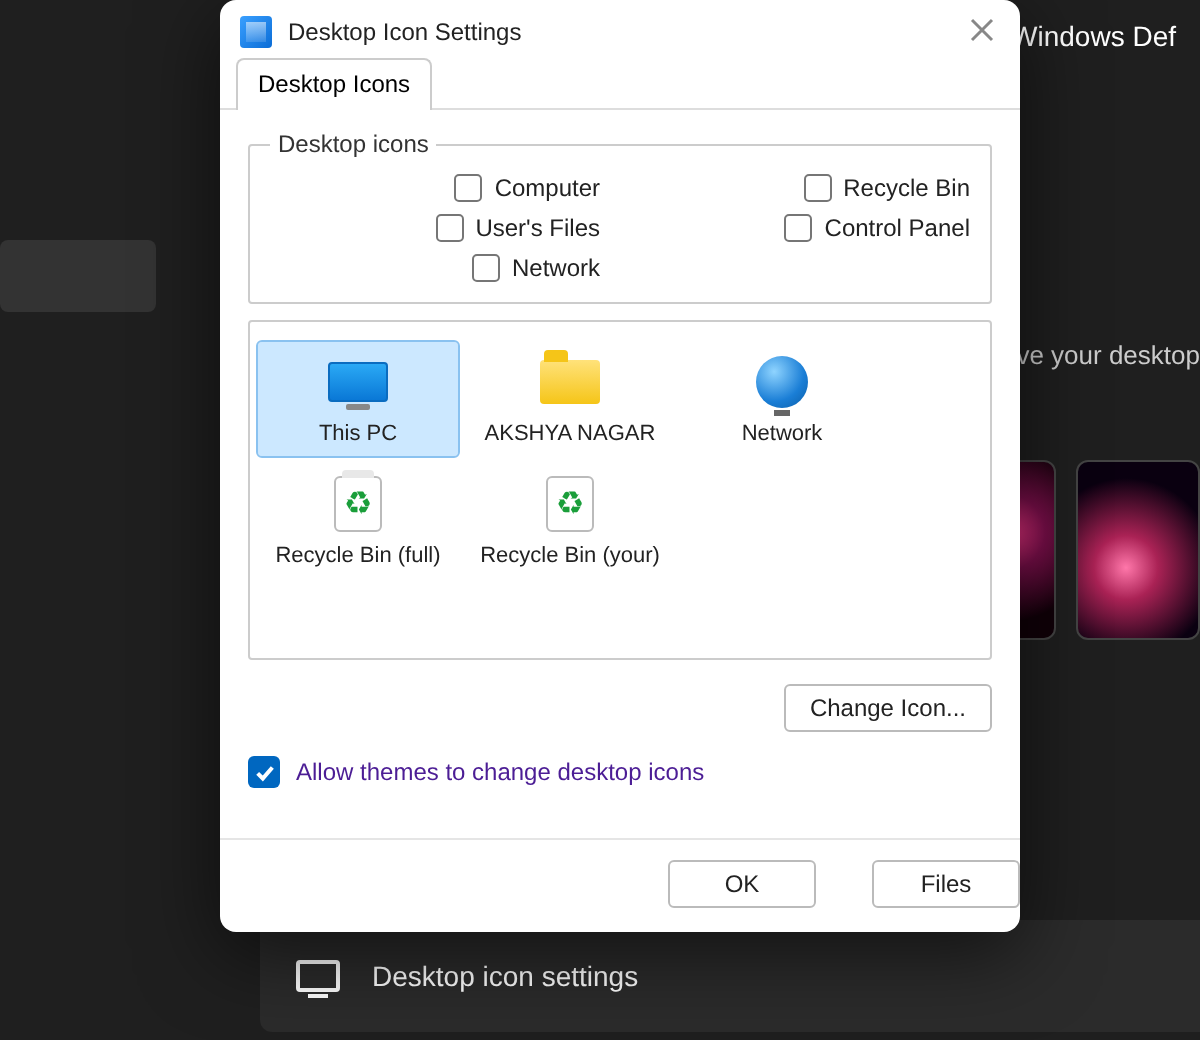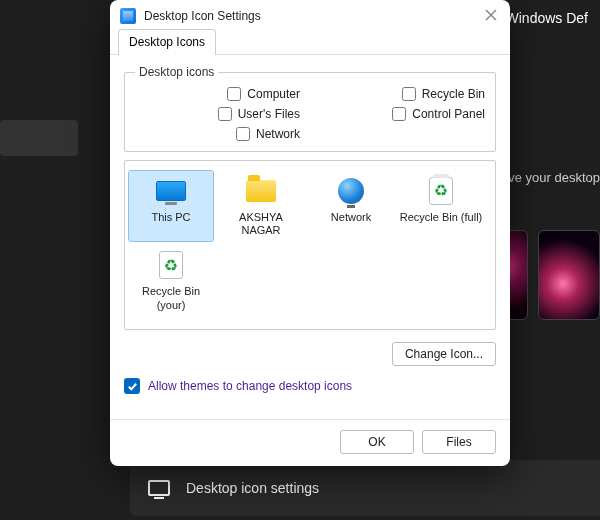--- a/index.html
+++ b/index.html
@@ -36,43 +36,43 @@
 
 fieldset.group { border: 1px solid #ccc; border-radius: 2px; padding: 8px 10px 10px 10px; }
 fieldset.group > legend { font-size: 12px; padding: 0 4px; color: #333; }
 
 .chk-grid { display: grid; grid-template-columns: 1fr 1fr; gap: 6px 20px; }
 .chk { display: flex; align-items: center; gap: 6px; font-size: 12px; color: #222; cursor: pointer; justify-content: flex-end; }
 .chk input { width: 14px; height: 14px; }
 
 .preview-box { border: 1px solid #ccc; border-radius: 2px; padding: 10px 4px 4px 4px; min-height: 170px; }
 .icon-grid { display: flex; flex-wrap: wrap; gap: 4px 6px; }
-.icon-item { width: 84px; display: flex; flex-direction: column; align-items: center; gap: 4px; font-size: 11px; text-align: center; color: #222; cursor: pointer; padding: 4px 0; border-radius: 2px; line-height: 1.2; }
+.icon-item { width: 100px; display: flex; flex-direction: column; align-items: center; gap: 4px; font-size: 11px; text-align: center; color: #222; cursor: pointer; padding: 4px 0; border-radius: 2px; line-height: 1.2; }
 .icon-item.selected { background: #cce8ff; outline: 1px solid #8ac2f0; }
 .icon-img { width: 36px; height: 32px; display: flex; align-items: center; justify-content: center; }
 
 
 .ico-pc { width: 30px; height: 20px; background: linear-gradient(#2aa9f5,#0a78d6); border: 1px solid #0a6cc0; border-radius: 2px; position: relative; }
 .ico-pc::after { content: ""; position: absolute; bottom: -5px; left: 8px; right: 8px; height: 3px; background: #888; border-radius: 1px; }
 .ico-folder { width: 30px; height: 22px; background: linear-gradient(#ffe27a,#f5c518); border-radius: 2px; position: relative; }
 .ico-folder::before { content: ""; position: absolute; top: -5px; left: 2px; width: 12px; height: 6px; background: #f5c518; border-radius: 2px 2px 0 0; }
 .ico-net { width: 26px; height: 26px; border-radius: 50%; background: radial-gradient(circle at 35% 30%, #8fd4ff 0%, #1a7ed6 60%, #0a5ca6 100%); position: relative; }
 .ico-net::after { content: ""; position: absolute; bottom: -4px; left: 9px; width: 8px; height: 3px; background: #666; }
 .ico-bin { width: 24px; height: 28px; background: #fff; border: 1px solid #bbb; border-radius: 3px; position: relative; display: flex; align-items: center; justify-content: center; }
 .ico-bin::before { content: "♻"; font-size: 16px; color: #1a9e3a; }
 .ico-bin.full::after { content: ""; position: absolute; top: -4px; left: 3px; right: 3px; height: 4px; background: #e8e8e8; border-radius: 2px 2px 0 0; }
 
 .btn-row { display: flex; justify-content: flex-end; gap: 8px; margin-top: 4px; }
-.btn { font-size: 12px; padding: 4px 12px; border: 1px solid #bbb; background: #fff; border-radius: 3px; cursor: pointer; color: #222; }
+.btn { font-size: 12px; padding: 4px 12px; border: 1px solid #bbb; background: #fff; border-radius: 3px; cursor: pointer; color: #222; margin-left: 20px; }
 
 .allow-row { display: flex; align-items: center; gap: 8px; font-size: 12px; color: #4c1d95; margin-top: 4px; }
 .allow-chk { width: 16px; height: 16px; border-radius: 3px; background: #0067c0; display: flex; align-items: center; justify-content: center; }
 .allow-chk svg { width: 11px; height: 11px; stroke: #fff; stroke-width: 2.2; fill: none; }
 
-.dialog-footer { border-top: 1px solid #e5e5e5; padding: 10px 14px 12px 14px; display: flex; justify-content: flex-end; gap: 8px; }
+.dialog-footer { border-top: 1px solid #e5e5e5; padding: 10px 0 12px 14px; display: flex; justify-content: flex-end; gap: 8px; }
 .dialog-footer .btn { min-width: 74px; }
 </style>
 </head>
 <body>
 
 <div class="bg-app">
   <div class="bg-topbar">
     <div class="bg-title">Windows Def</div>
   </div>
   <div class="bg-side-sel"></div>

